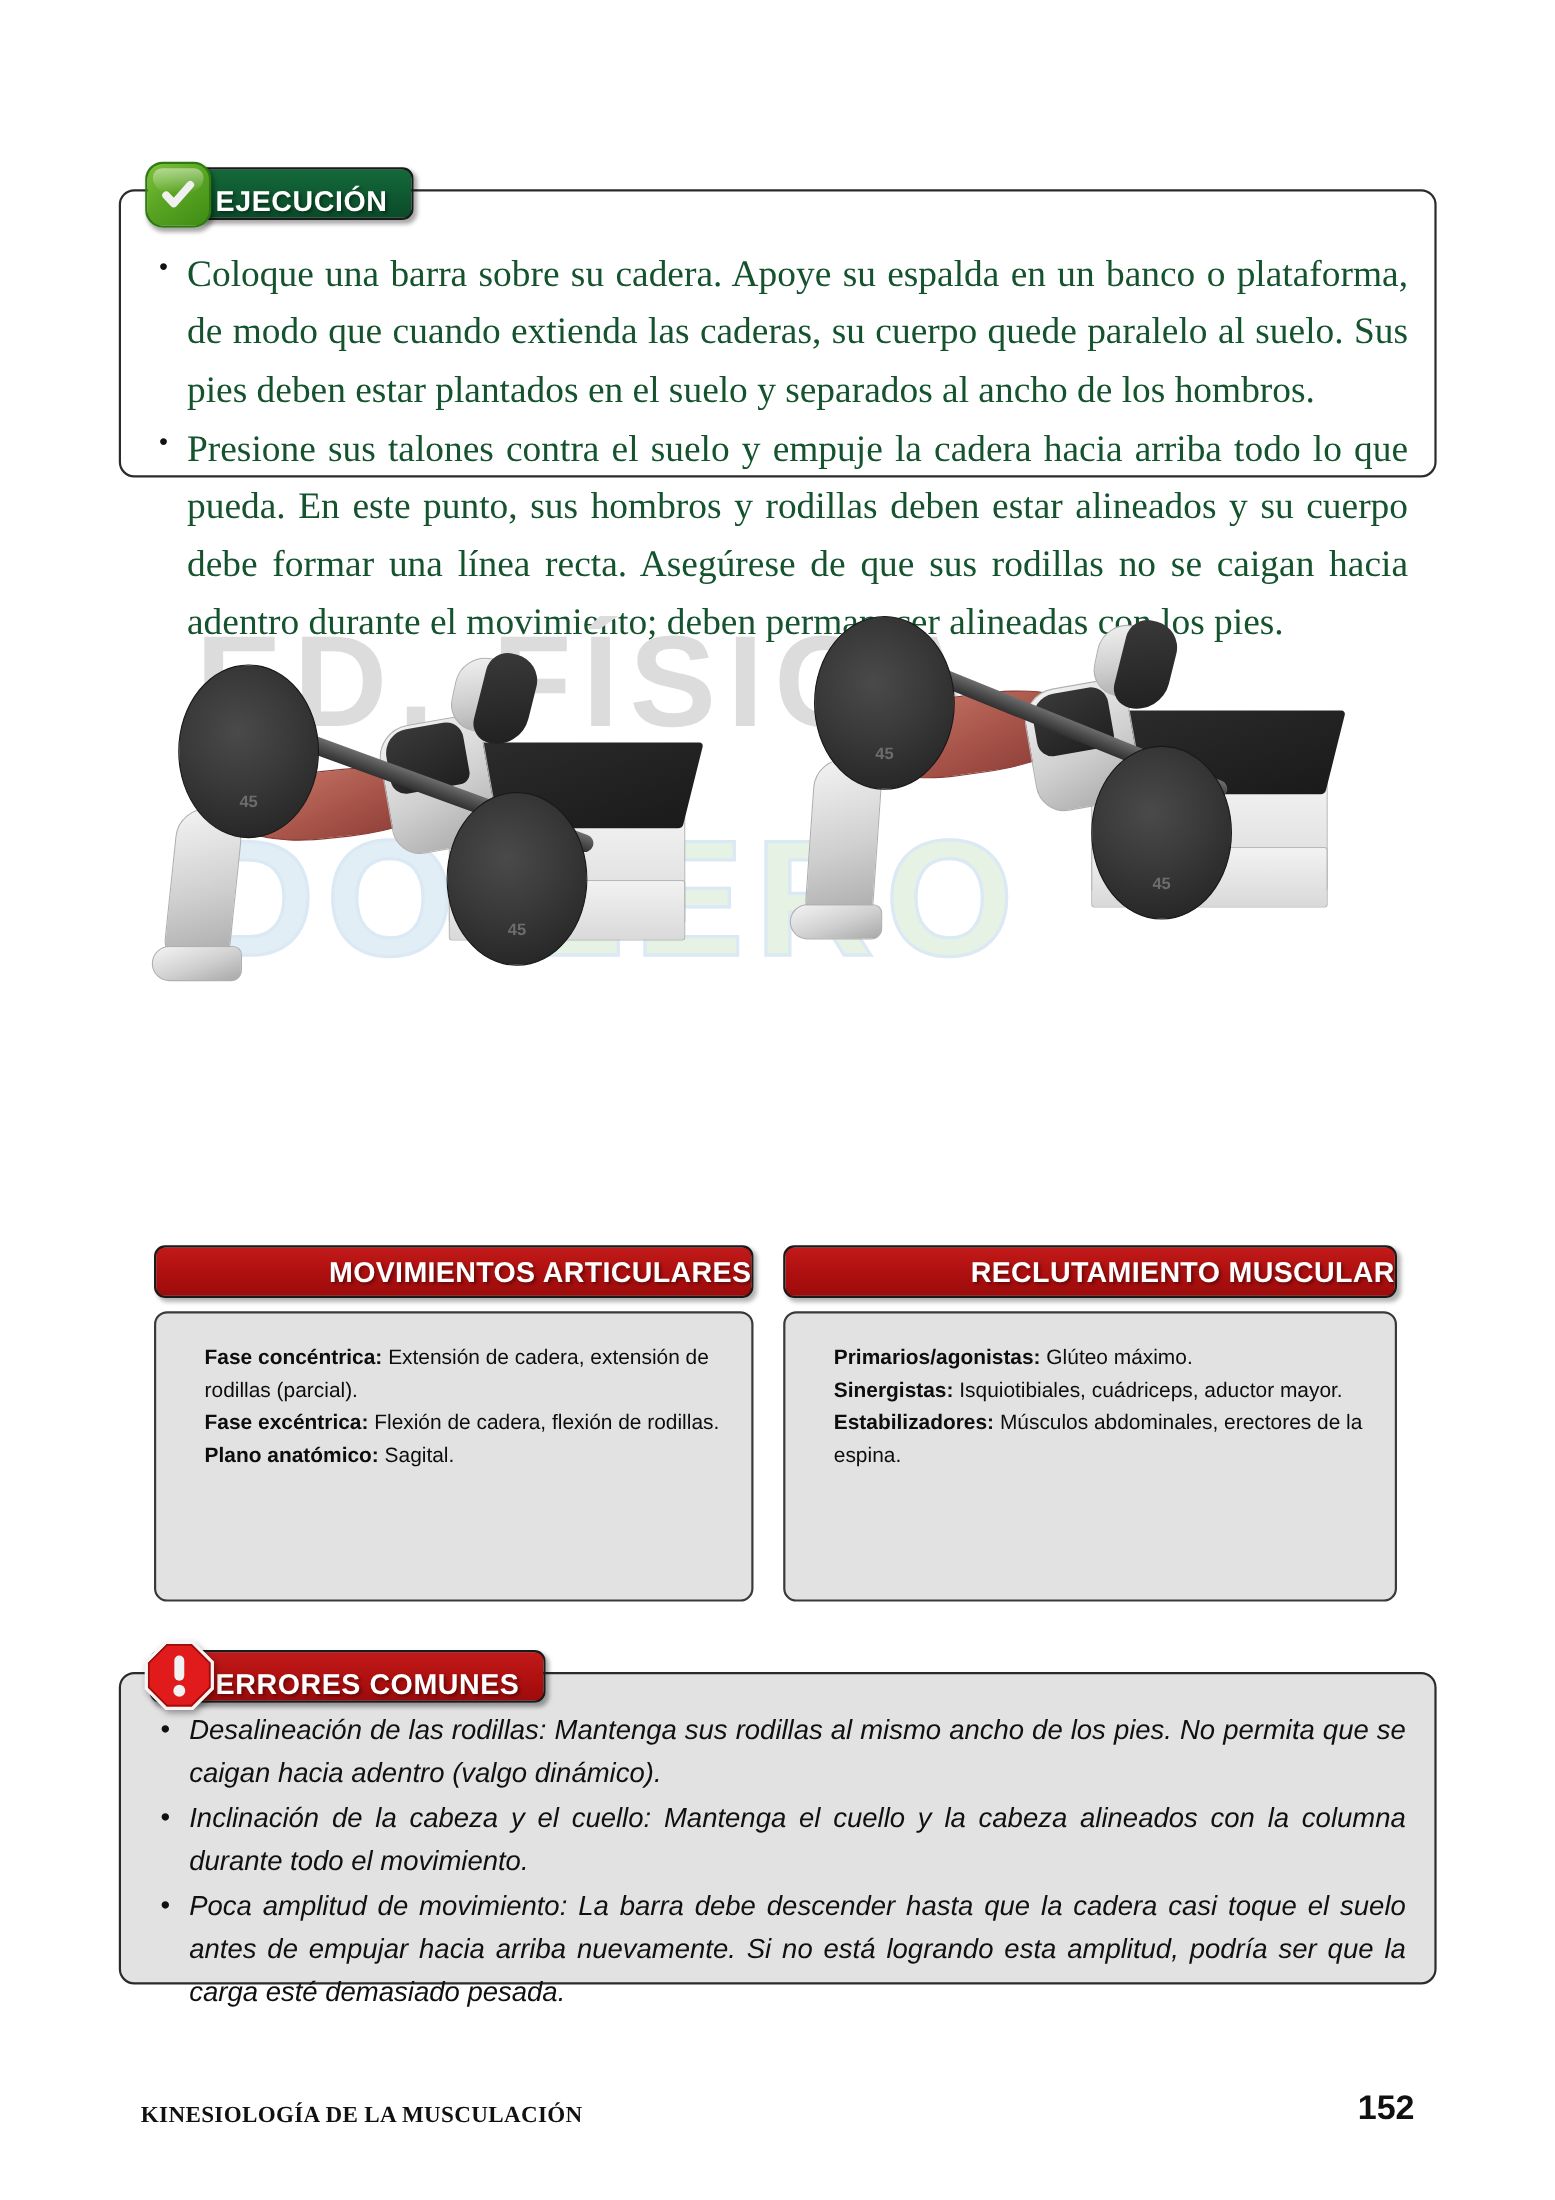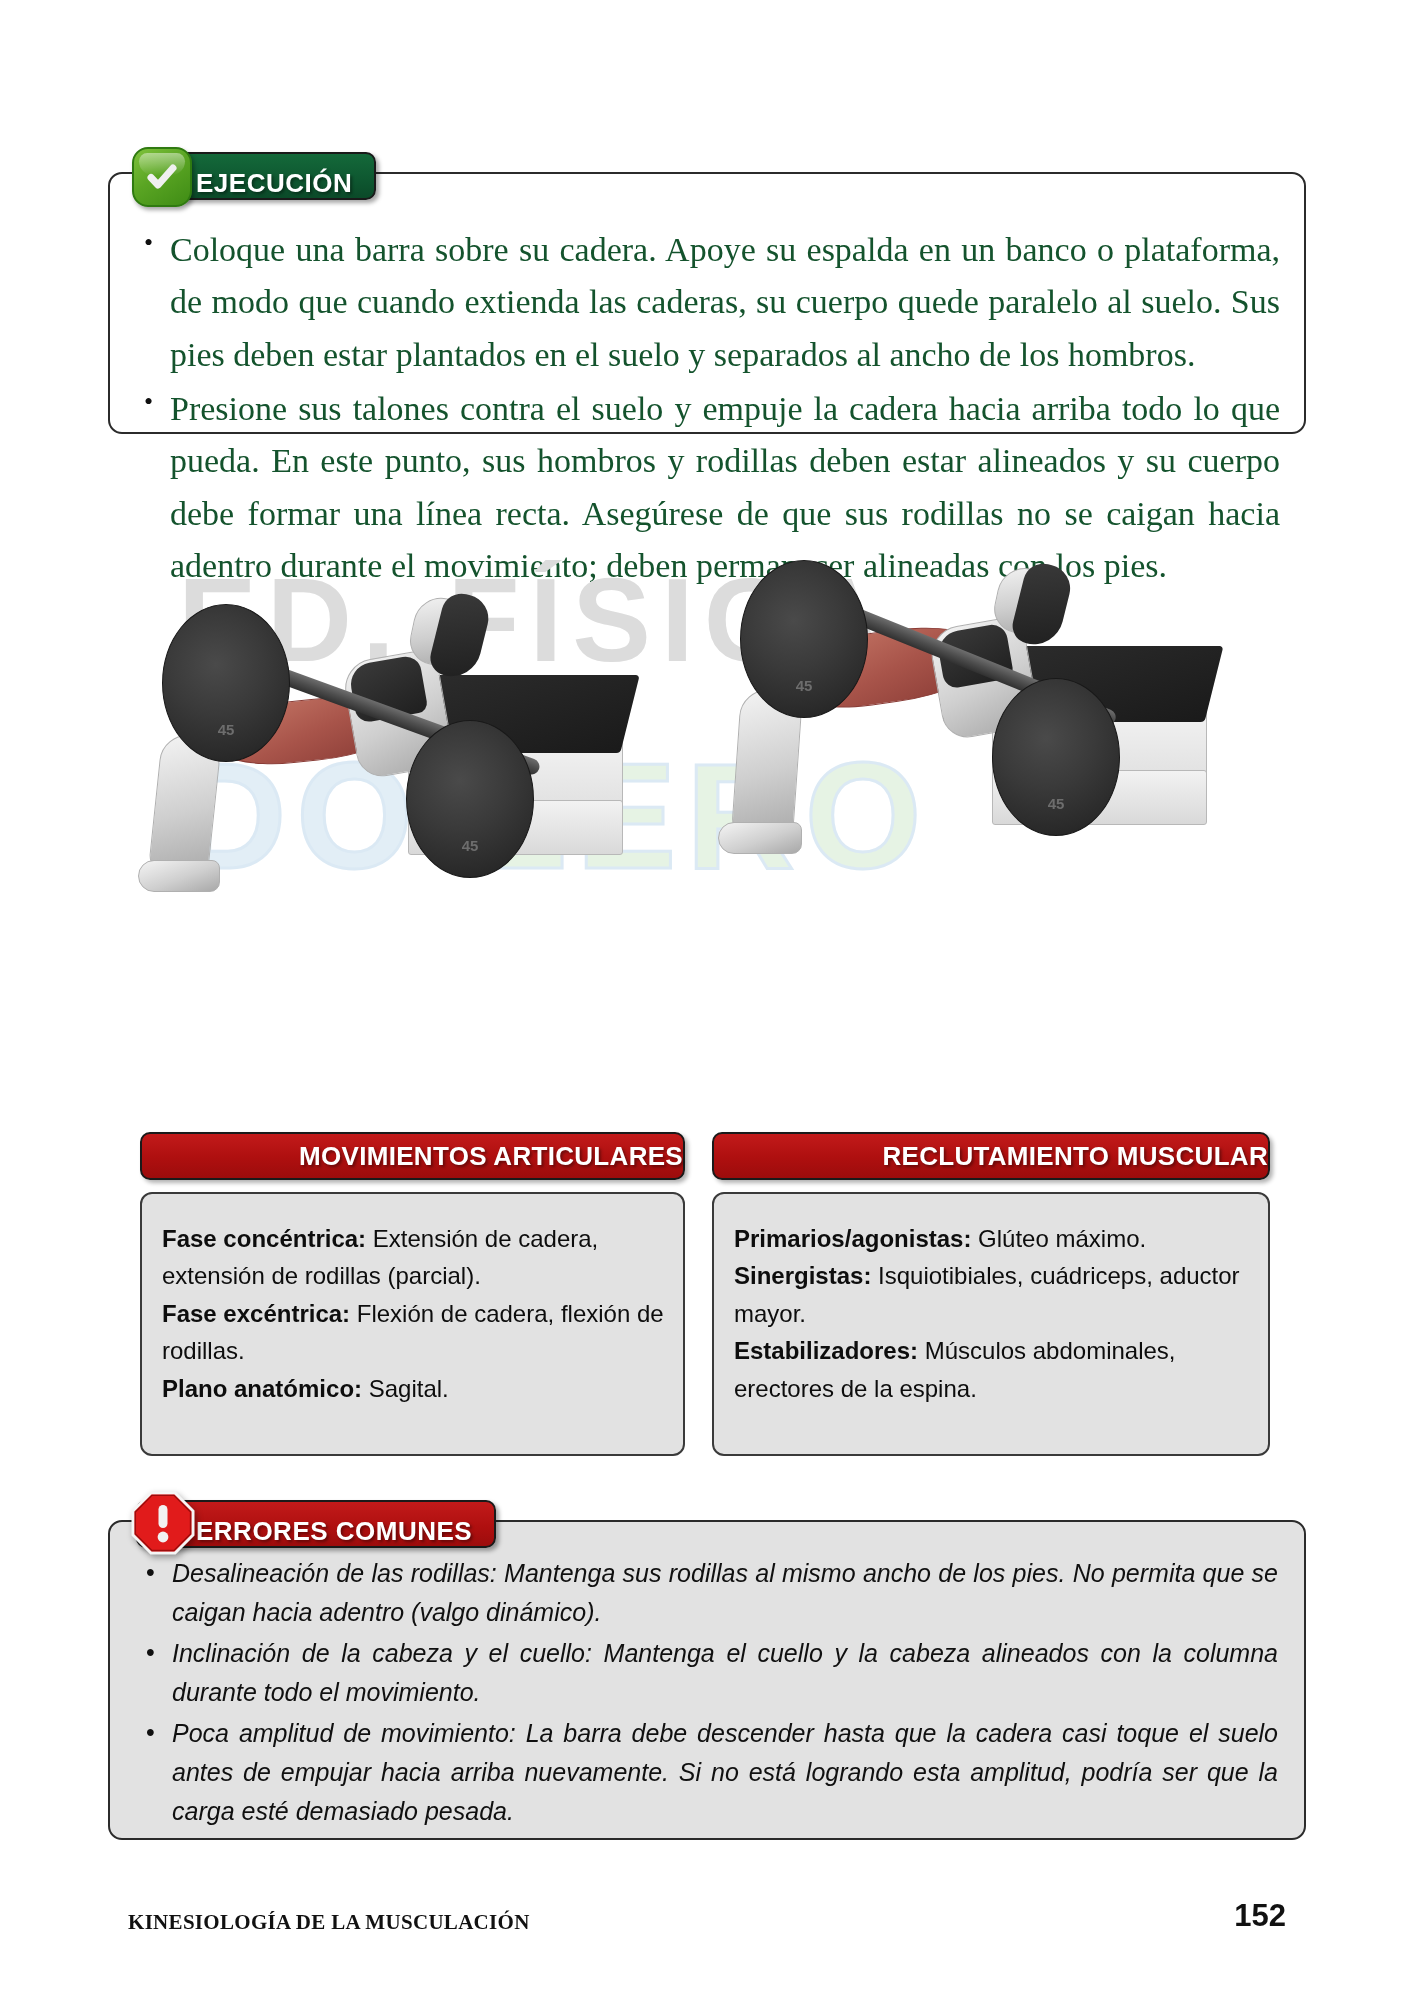--- a/index.html
+++ b/index.html
@@ -154,23 +154,24 @@
     text-shadow: 2px 2px 3px rgba(0,0,0,0.4);
   }
   .col-box {
     position: absolute;
     background: #e2e2e2;
     border: 2px solid #3a3a3a;
     border-radius: 12px;
     padding: 26px 16px 18px 20px;
   }
   .col-box p {
-    font-size: 24px;
+    font-size: 19px;
     line-height: 1.56;
     color: #0d0d0d;
+    margin-left: 24px;
   }
   .col-box b { font-weight: bold; }
 
   
   .err-body {
     position: absolute;
     background: #e2e2e2;
     border: 2px solid #2b2b2b;
     border-radius: 14px;
     padding: 32px 26px 24px 22px;
@@ -385,21 +386,21 @@
       <b>Primarios/agonistas:</b><span> Glúteo máximo.</span>
     </p>
     <p>
       <b>Sinergistas:</b><span> Isquiotibiales, cuádriceps, aductor mayor.</span>
     </p>
     <p>
       <b>Estabilizadores:</b><span> Músculos abdominales, erectores de la espina.</span>
     </p>
   </div>
 
-  <div class="err-body" style="left:108px; top:1520px; width:1198px; height:320px;">
+  <div class="err-body" style="left:108px; top:1520px; width:1198px; height:284px;">
     <ul class="bullets-italic">
       <li>Desalineación de las rodillas: Mantenga sus rodillas al mismo ancho de los pies. No permita que se caigan hacia adentro (valgo dinámico).</li>
       <li>Inclinación de la cabeza y el cuello: Mantenga el cuello y la cabeza alineados con la columna durante todo el movimiento.</li>
       <li>Poca amplitud de movimiento: La barra debe descender hasta que la cadera casi toque el suelo antes de empujar hacia arriba nuevamente. Si no está logrando esta amplitud, podría ser que la carga esté demasiado pesada.</li>
     </ul>
   </div>
 
   <div class="tab tab-red" style="left:136px; top:1500px;">
     <span class="warn-icon">
       <svg width="66" height="66" viewBox="0 0 66 66" aria-hidden="true">

